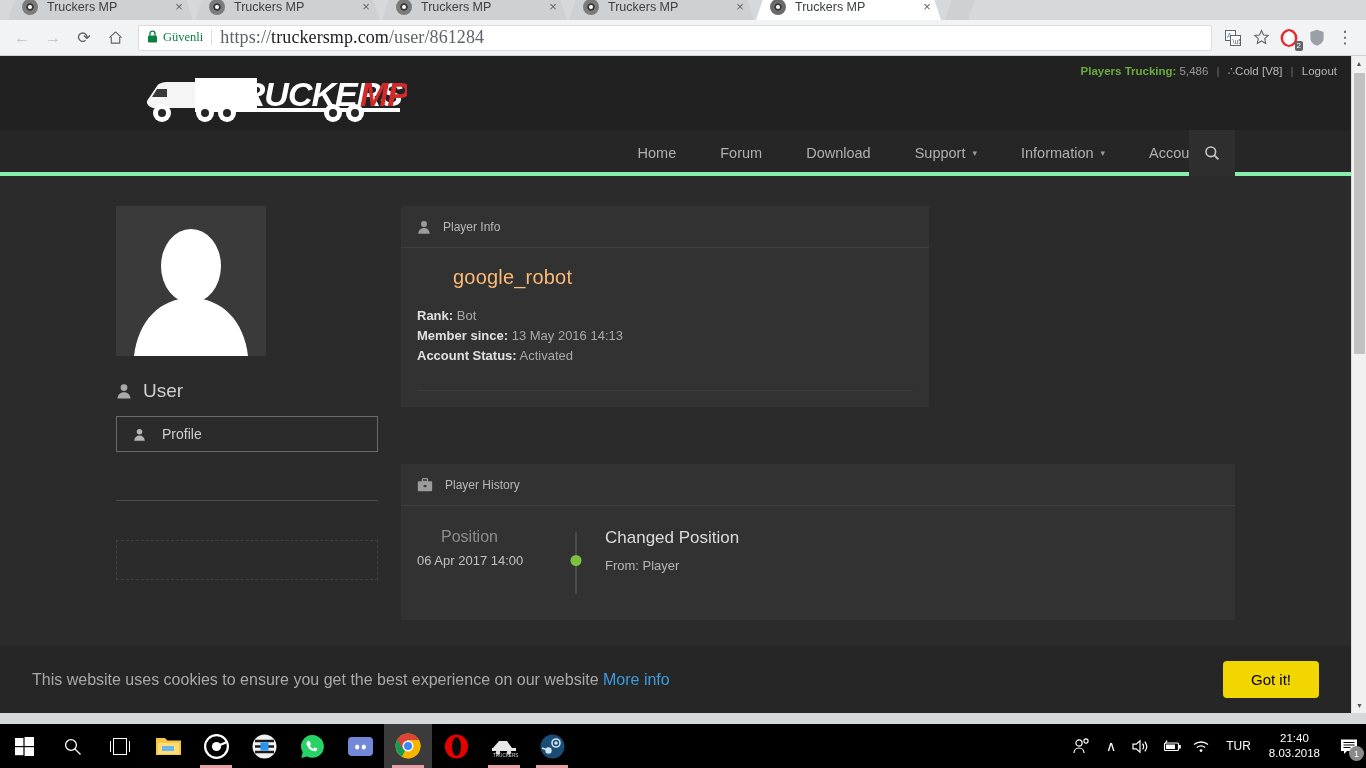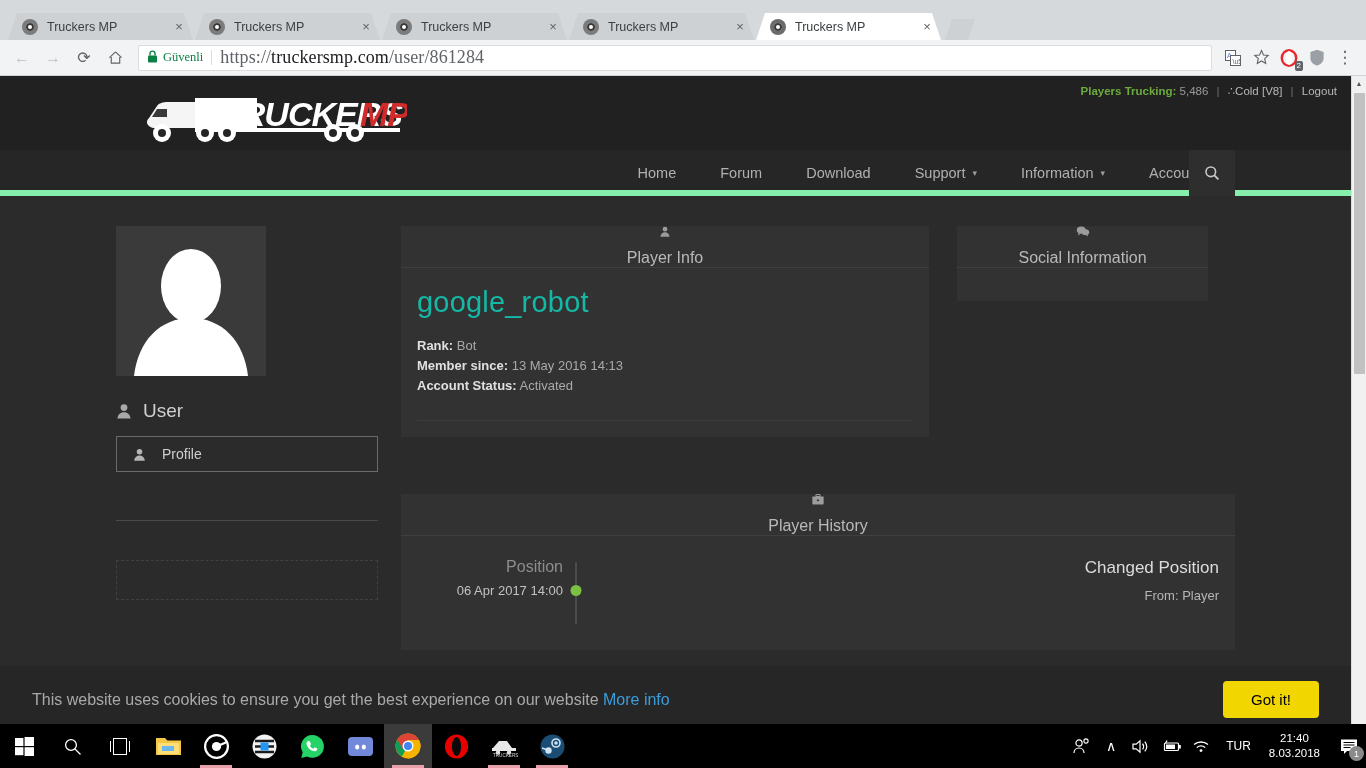--- a/index.html
+++ b/index.html
@@ -8,21 +8,21 @@
     overflow: hidden;
     font-family: "Liberation Sans", sans-serif;
     background: #2b2b2b;
   }
 
   
   .browser { width: 1366px; height: 724px; background: #d6d9dc; position: relative; }
 
   
   .tabstrip {
-    height: 40px; background: #d6d9dc;
+    height: 20px; background: #d6d9dc;
     display: flex; align-items: flex-end; position: relative;
     padding-left: 8px;
   }
   .tab {
     position: relative;
     width: 185px; height: 27px;
     background: #cdd1d4;
     display: flex; align-items: center;
     padding: 0 6px 0 14px;
     margin-right: 2px;
@@ -121,21 +121,21 @@
     position: absolute; right: 14px; top: 8px;
     font-size: 11.5px; color: #9a9a9a;
   }
   .util-bar .green { color: #6cab3d; font-weight: bold; }
   .util-bar .sep { color: #6e6e6e; margin: 0 5px; }
   .util-bar a { color: #b7b7b7; text-decoration: none; }
   .logo-wrap { position: absolute; left: 135px; top: 72px; }
 
   .navbar {
     background: #262626; height: 46px; position: relative;
-    border-bottom: 6px solid #86efac;
+    border-bottom: 4px solid #86efac;
   }
   .nav-items {
     position: absolute; right: 116px; top: 0; height: 46px;
     display: flex; align-items: center; gap: 0;
   }
   .nav-item {
     color: #b0b0b0; font-size: 14.5px; padding: 0 22px;
     height: 46px; display: flex; align-items: center;
     text-decoration: none; white-space: nowrap;
   }
@@ -168,40 +168,39 @@
   .ad-box {
     margin-top: 39px; width: 262px; height: 40px;
     border: 1px dashed #414141;
   }
 
   .main { flex: 1; }
   .card { background: #323232; margin-bottom: 22px; }
   .card-head {
     height: 42px; display: flex; align-items: center;
     gap: 12px; padding: 0 16px; color: #b9b9b9;
-    font-size: 16px; font-weight: 300;
+    font-size: 12px; font-weight: 300;
     border-bottom: 1px solid #3f3f3f;
-    flex-direction: column;
   }
   .card-body { padding: 18px 16px 16px 16px; }
   .row-2col { display: flex; gap: 28px; align-items: flex-start; }
   .col-main { flex: 1; max-width: 528px; }
   .col-side { width: 251px; flex: 0 0 251px; }
 
   .username {
-    color: #14b8a6; font-size: 29px; font-weight: 300;
-    margin-bottom: 17px; letter-spacing: .2px;
+    color: #fdba74; font-size: 20px; font-weight: 300;
+    margin-bottom: 17px; letter-spacing: .2px; margin-left: 36px;
   }
   .kv { font-size: 13px; color: #a9a9a9; line-height: 20px; }
   .kv b { color: #e0e0e0; }
   .body-rule { border-top: 1px solid #3d3d3d; margin-top: 24px; }
 
   .history-row { display: flex; padding: 6px 16px 26px 16px; }
   .hist-left { width: 146px; flex: 0 0 146px; }
-  .hist-label { color: #8d8d8d; font-size: 16px; font-weight: 300; margin-bottom: 7px; }
+  .hist-label { color: #8d8d8d; font-size: 16px; font-weight: 300; margin-bottom: 7px; margin-left: 24px; }
   .hist-date { color: #c2c2c2; font-size: 13px; }
   .hist-line {
     width: 26px; flex: 0 0 26px; display: flex;
     justify-content: center; position: relative;
   }
   .vline { width: 2px; background: #4b4b4b; height: 62px; margin-top: 4px; }
   .dot {
     position: absolute; top: 27px; left: 50%;
     transform: translateX(-50%);
     width: 11px; height: 11px; border-radius: 50%;
@@ -492,37 +491,23 @@
                   </div>
                   <div class="kv">
                     <b>Account Status:</b>
                     <span>Activated</span>
                   </div>
                   <div class="body-rule"></div>
                 </div>
               </div>
             </div>
 
-            <div class="col-side">
-              <div class="card">
-                <div class="card-head">
-                  <svg width="16" height="14" viewBox="0 0 18 15">
-                      <ellipse cx="6.6" cy="5.6" rx="6.1" ry="4.8" fill="#9c9c9c"></ellipse>
-                      <path d="M3 9.4 L2.2 13 L6.4 10.2Z" fill="#9c9c9c"></path>
-                      <ellipse cx="12.4" cy="8.4" rx="5" ry="4" fill="#9c9c9c"></ellipse>
-                      <path d="M14.8 11.6 L16 14.4 L12.4 12.4Z" fill="#9c9c9c"></path>
-                    </svg>
-                  <span>Social Information</span>
-                </div>
-                <div style="height:33px;"></div>
-              </div>
-            </div>
           </div>
 
-          <div class="card" style="margin-top:35px;text-align:right;">
+          <div class="card" style="margin-top:35px;">
             <div class="card-head">
               <svg width="16" height="14" viewBox="0 0 18 16">
                   <rect x="6" y="0.8" width="6" height="3" rx="1" fill="none" stroke="#9c9c9c" stroke-width="1.5"></rect>
                   <rect x="0.8" y="3.6" width="16.4" height="11.6" rx="1.2" fill="#9c9c9c"></rect>
                   <rect x="7.4" y="8" width="3.2" height="2.4" fill="#3a3a3a"></rect>
                 </svg>
               <span>Player History</span>
             </div>
             <div class="card-body" style="padding:16px 0 0 0;">
               <div class="history-row">

